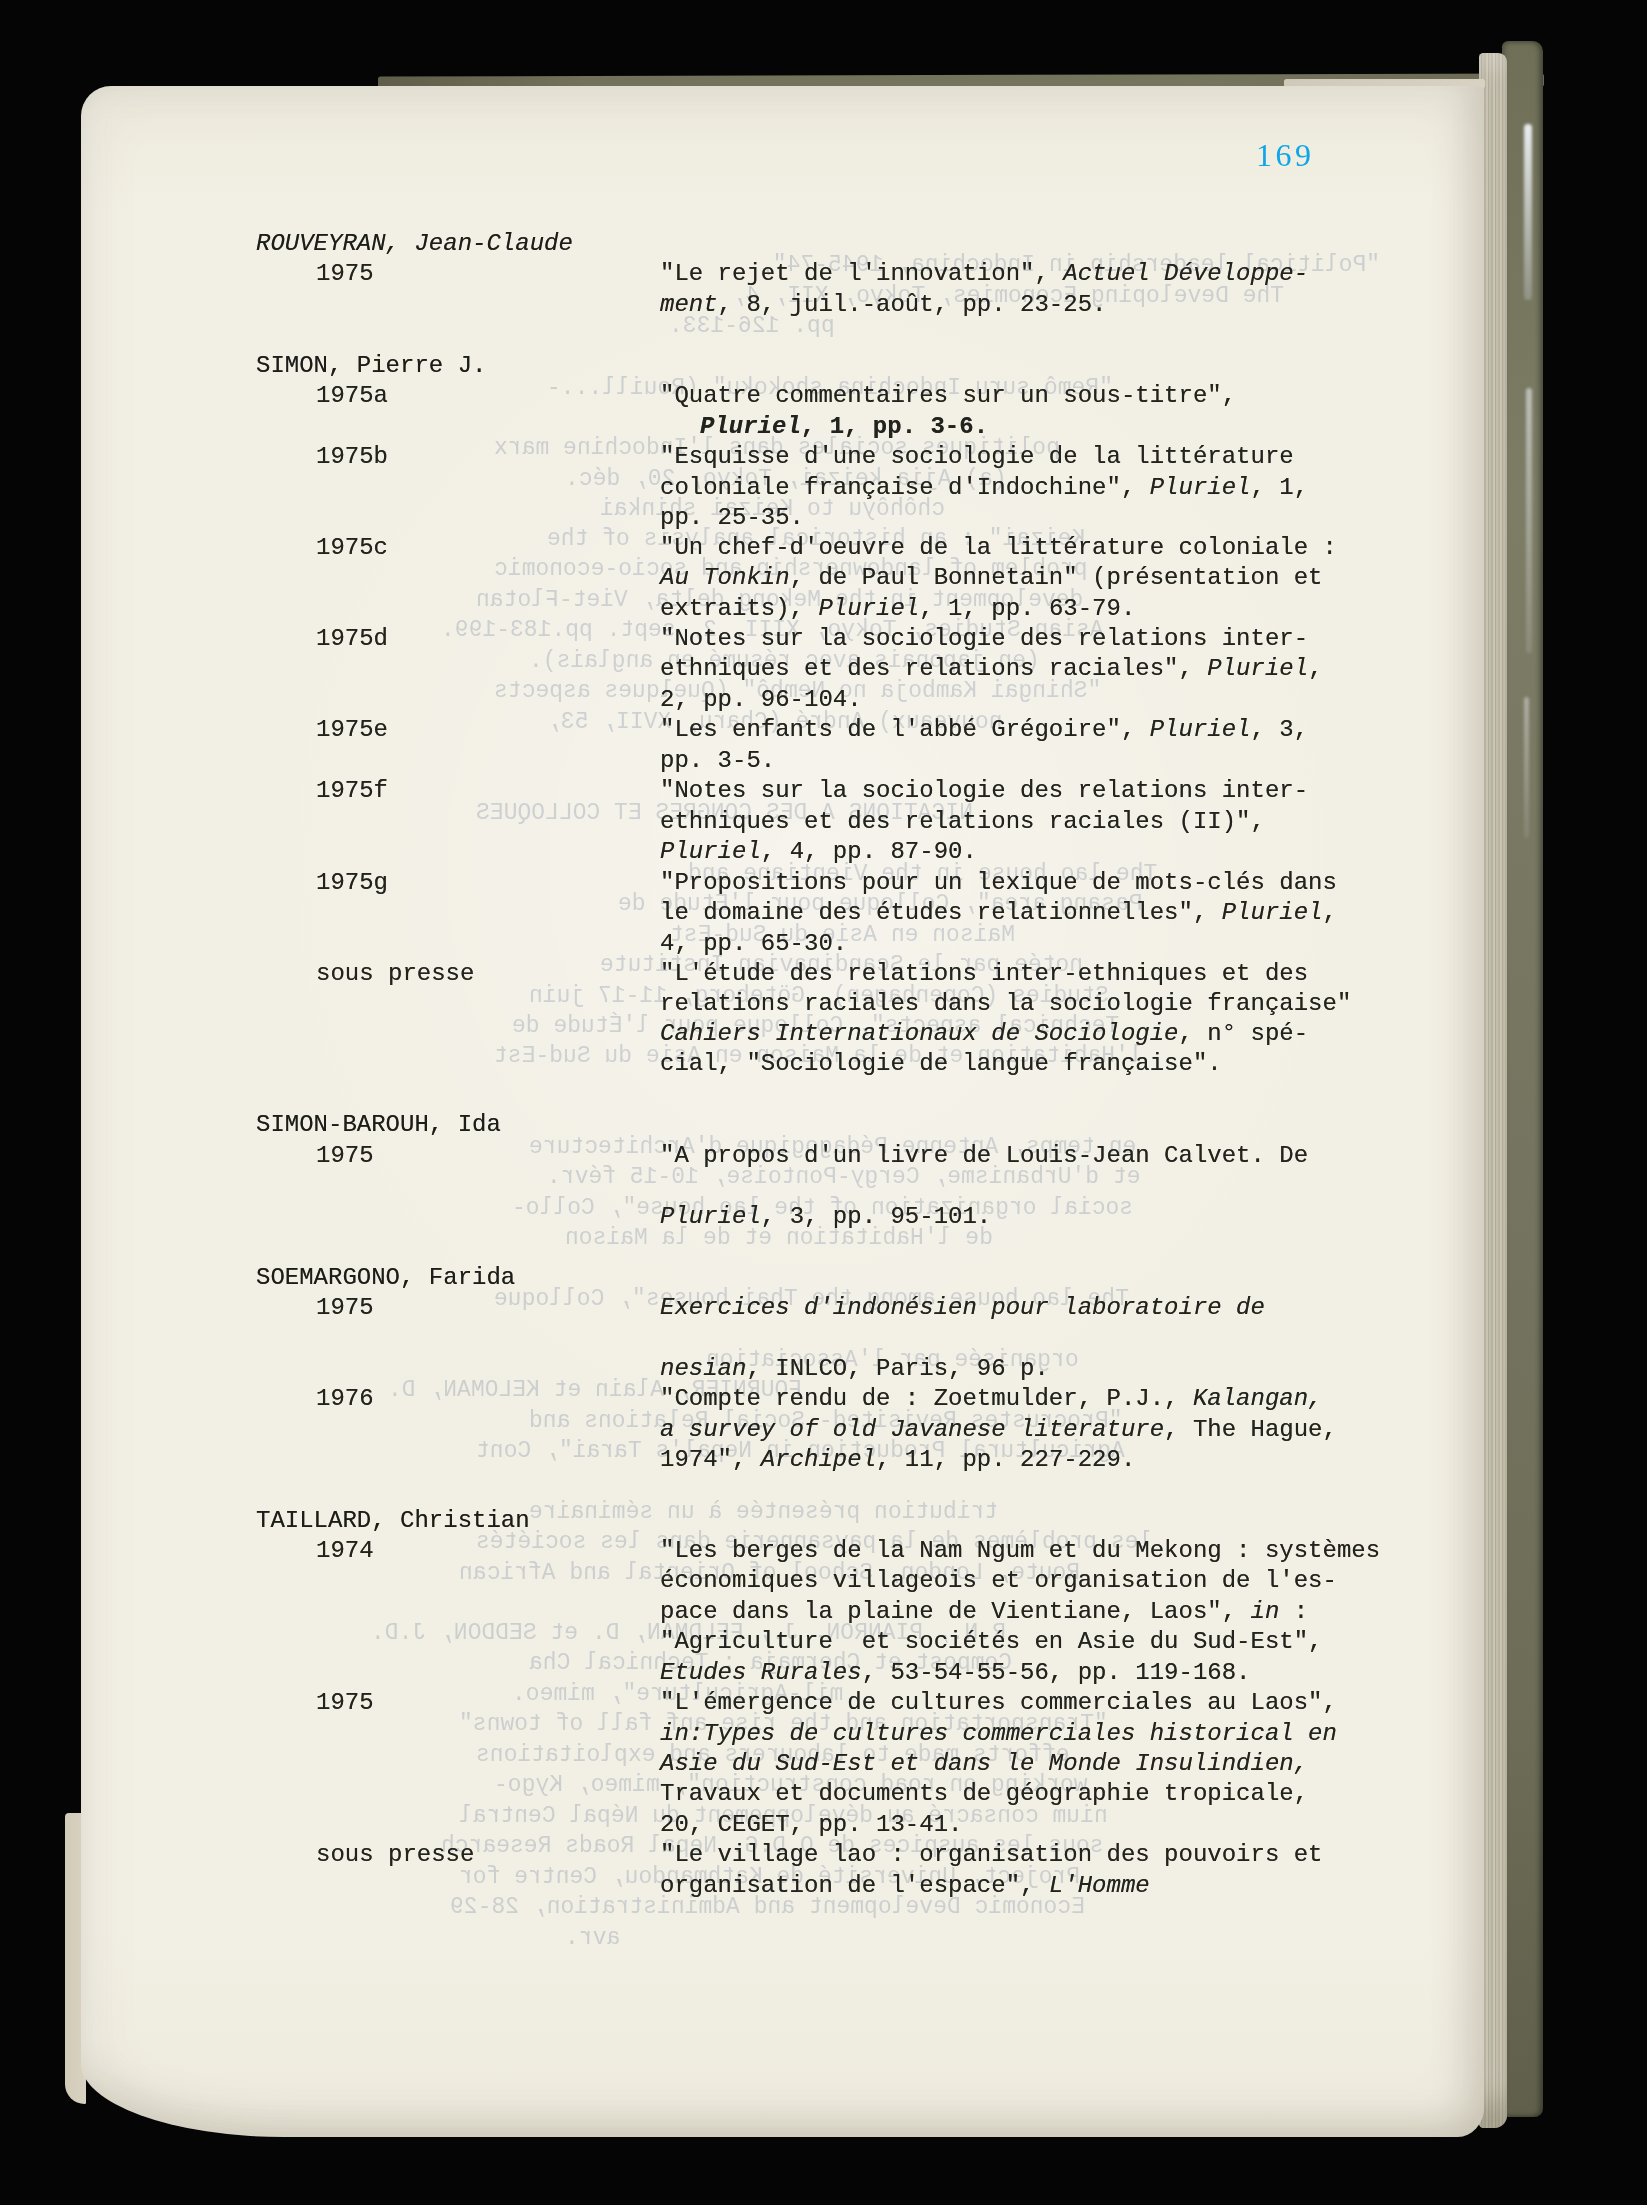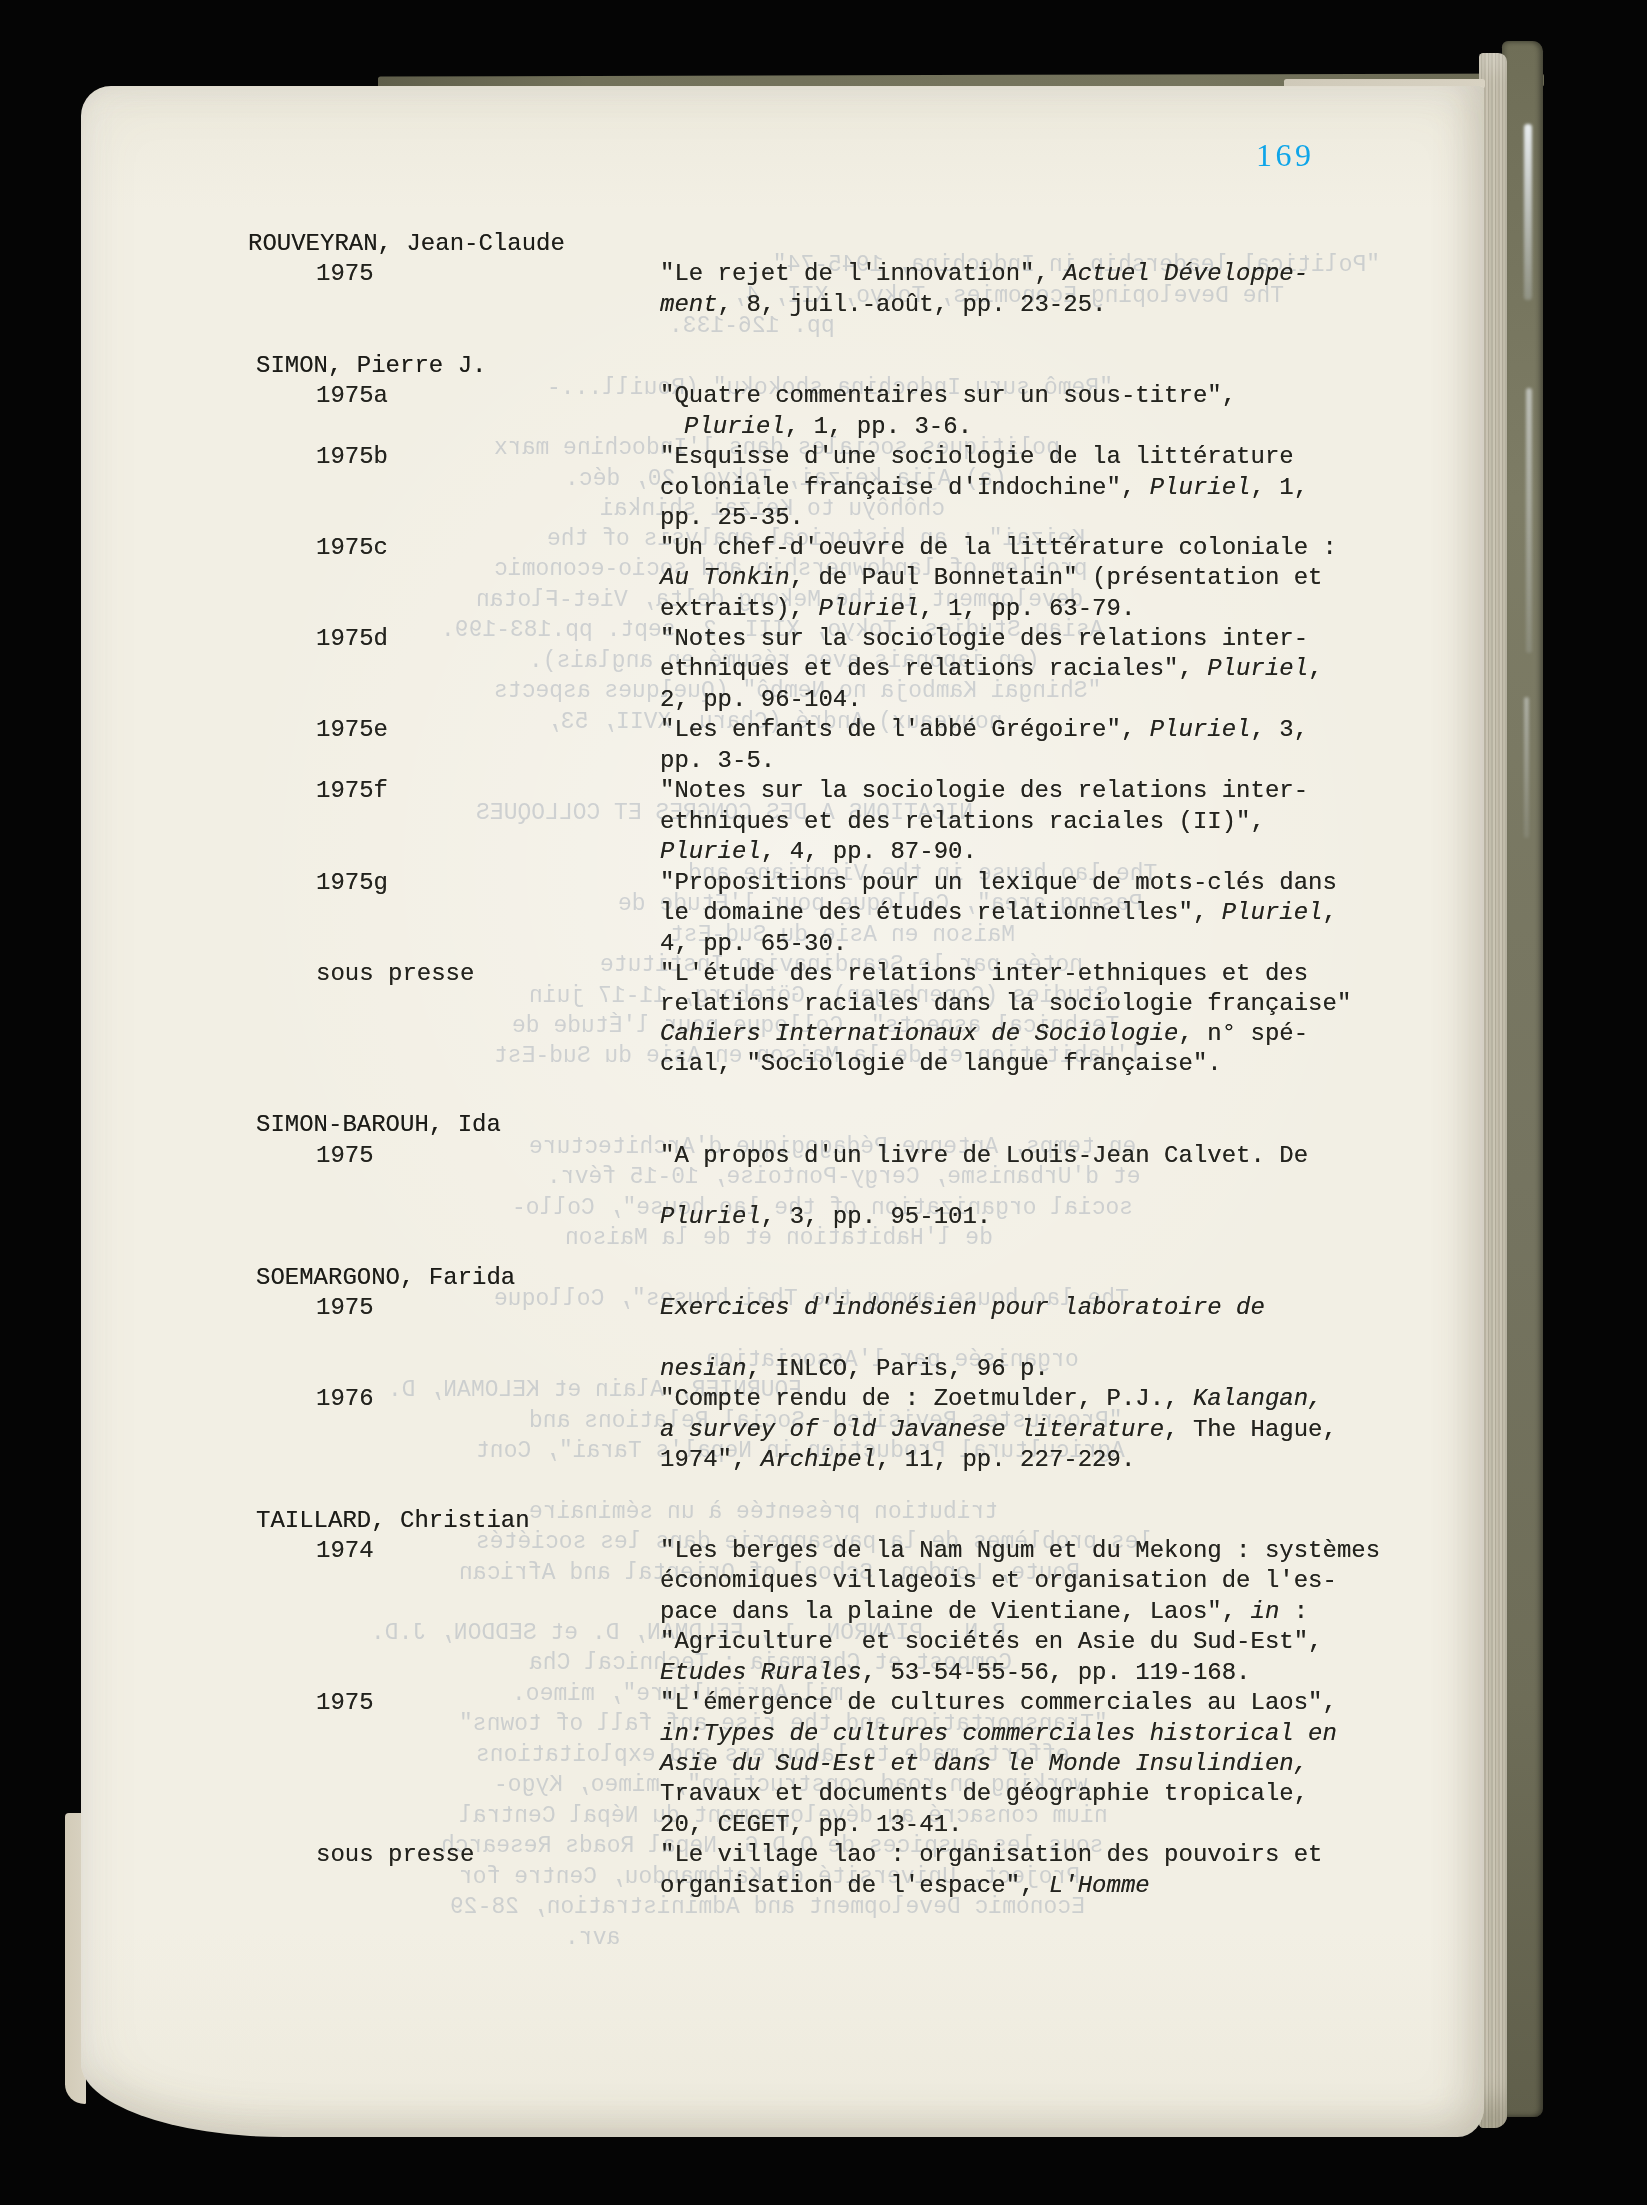--- a/index.html
+++ b/index.html
@@ -135,28 +135,28 @@
     <span class="ghost" style="left: 494px; top: 1774px;">working on road construction", mimeo, Kygo-</span>
     <span class="ghost" style="left: 459px; top: 1805px;">nium consacré au développement du Népal Central</span>
     <span class="ghost" style="left: 441px; top: 1835px;">sous les auspices de O.D.G. Nepal Roads Research</span>
     <span class="ghost" style="left: 459px; top: 1866px;">Project, Université de Kathmandou, Centre for</span>
     <span class="ghost" style="left: 450px; top: 1896px;">Economic Development and Administration, 28-29</span>
     <span class="ghost" style="left: 565px; top: 1927px;">avr.</span>
   </div>
 
 <div class="layer text-layer" id="text-layer">
   <span class="page-number">169</span>
-<div class="line author" style="left: 248px; top: 232px;">ROUVEYRAN, Jean-Claude</div>
+<div class="line author" style="left: 256px; top: 232px; font-style: italic;">ROUVEYRAN, Jean-Claude</div>
     <div class="line" style="left: 316px; top: 262px;">1975</div>
     <div class="line" style="left: 660px; top: 262px;"><span>"Le rejet de l'innovation", </span><span class="it">Actuel Développe-</span></div>
     <div class="line" style="left: 660px; top: 293px;"><span class="it">ment</span><span>, 8, juil.-août, pp. 23-25.</span></div>
     <div class="line author" style="left: 256px; top: 354px;">SIMON, Pierre J.</div>
     <div class="line" style="left: 316px; top: 384px;">1975a</div>
     <div class="line" style="left: 660px; top: 384px;"><span>"Quatre commentaires sur un sous-titre",</span></div>
-    <div class="line" style="left: 684px; top: 415px;"><span class="it">Pluriel</span><span>, 1, pp. 3-6.</span></div>
+    <div class="line" style="left: 700px; top: 415px; font-weight: bold;"><span class="it">Pluriel</span><span>, 1, pp. 3-6.</span></div>
     <div class="line" style="left: 316px; top: 445px;">1975b</div>
     <div class="line" style="left: 660px; top: 445px;"><span>"Esquisse d'une sociologie de la littérature</span></div>
     <div class="line" style="left: 660px; top: 476px;"><span>coloniale française d'Indochine", </span><span class="it">Pluriel</span><span>, 1,</span></div>
     <div class="line" style="left: 660px; top: 506px;"><span>pp. 25-35.</span></div>
     <div class="line" style="left: 316px; top: 536px;">1975c</div>
     <div class="line" style="left: 660px; top: 536px;"><span>"Un chef-d'oeuvre de la littérature coloniale :</span></div>
     <div class="line" style="left: 660px; top: 566px;"><span class="it">Au Tonkin</span><span>, de Paul Bonnetain" (présentation et</span></div>
     <div class="line" style="left: 660px; top: 597px;"><span>extraits), </span><span class="it">Pluriel</span><span>, 1, pp. 63-79.</span></div>
     <div class="line" style="left: 316px; top: 627px;">1975d</div>
     <div class="line" style="left: 660px; top: 627px;"><span>"Notes sur la sociologie des relations inter-</span></div>

